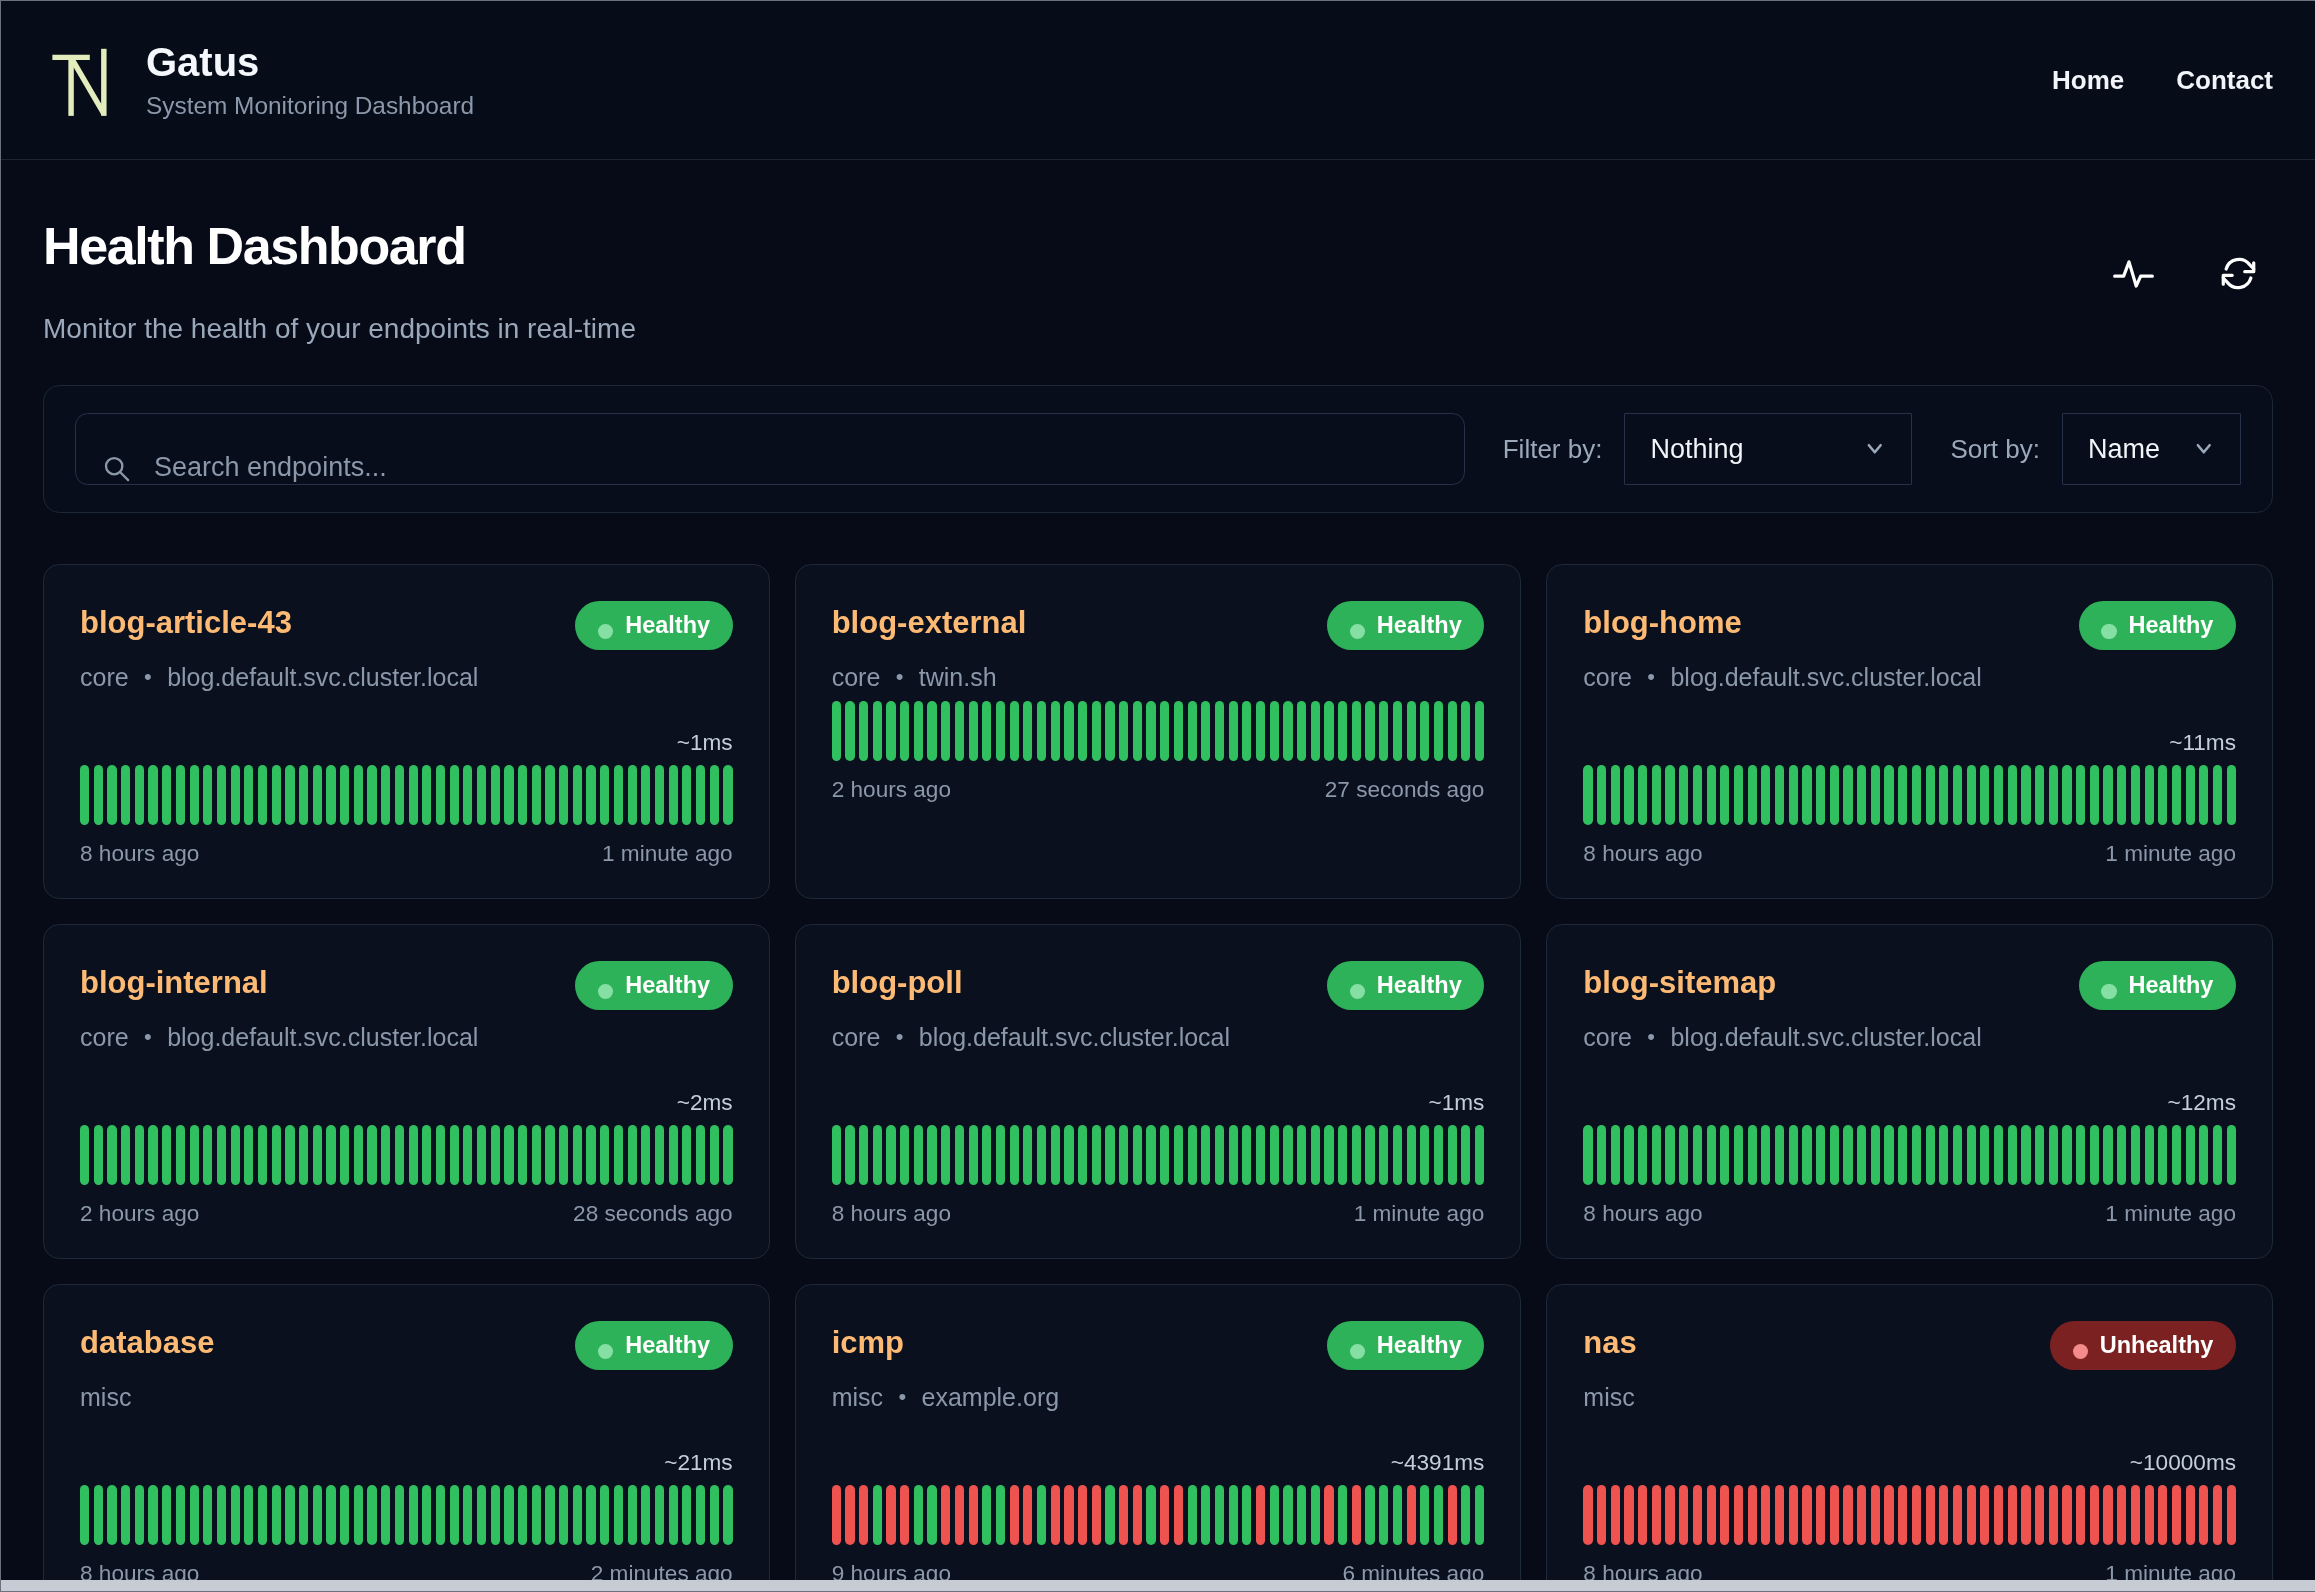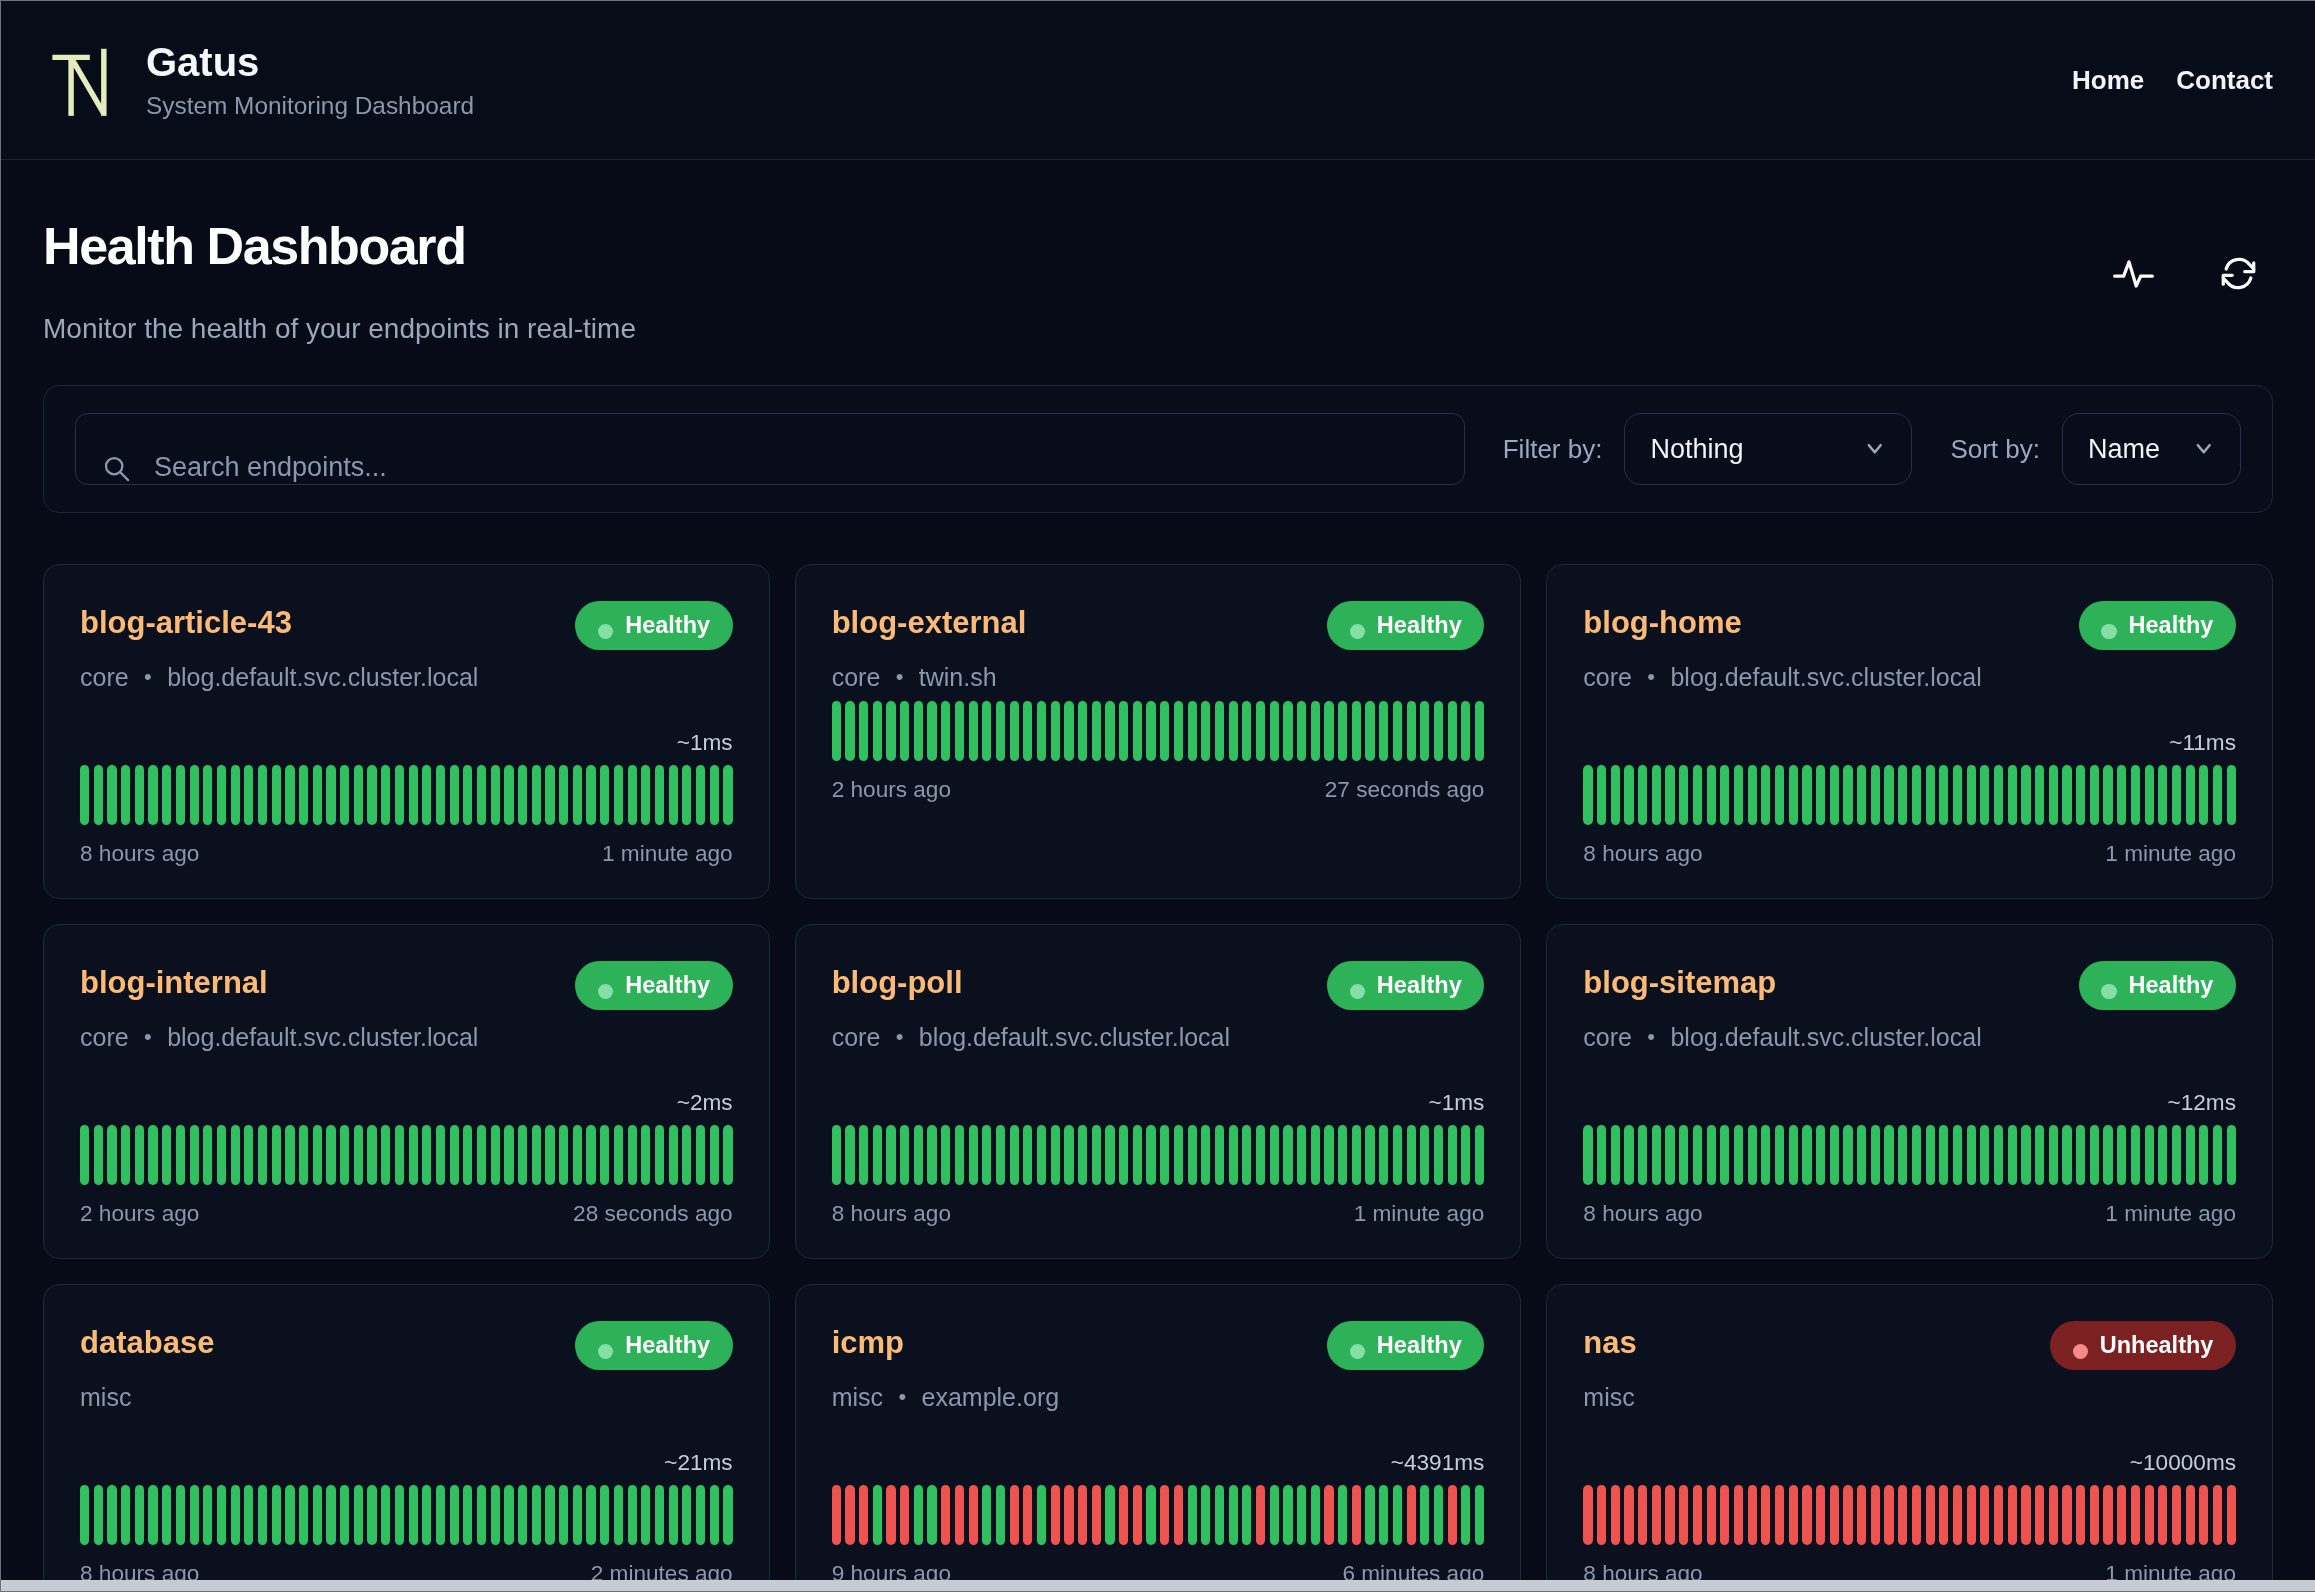--- a/index.html
+++ b/index.html
@@ -26,21 +26,21 @@
   }
   
   header{
     height:159px;display:flex;align-items:center;justify-content:space-between;
     padding:0 42px;border-bottom:1.8px solid #1c2534;background:#070c19;
   }
   .brand{display:flex;align-items:center;gap:25px;}
   .logo{width:78px;height:78px;flex:0 0 auto;}
   .brand-title{font-size:40px;font-weight:bold;color:var(--text-main);line-height:1.1;}
   .brand-sub{font-size:24.4px;color:var(--text-dim);margin-top:8.1px;}
-  nav{display:flex;gap:32px;align-items:center;}
+  nav{display:flex;gap:52px;align-items:center;}
   nav a{color:#f1f5f9;font-size:26px;font-weight:bold;text-decoration:none;cursor:pointer;}
   
   main{padding:0 42px;}
   .page-head{display:flex;justify-content:space-between;align-items:flex-start;margin-top:56px;}
   h1{font-size:52px;font-weight:800;color:#ffffff;margin:0;letter-spacing:-1.4px;}
   .page-sub{font-size:28px;color:#9aa8ba;margin-top:37px;}
   .head-icons{display:flex;gap:62px;margin-top:36px;padding-right:12.7px;}
   .icon-btn{background:none;border:none;padding:0;cursor:pointer;line-height:0;}
   .icon-btn svg{width:43px;height:43px;}
   
@@ -55,21 +55,21 @@
   .search-box svg{width:31px;height:31px;flex:0 0 auto;}
   .search-box input{
     background:transparent;border:none;outline:none;flex:1;
     color:#e2e8f0;font-size:27px;font-family:inherit;
   }
   .search-box input::placeholder{color:#8b98aa;opacity:1;}
   .control{display:flex;align-items:center;gap:22px;}
   .control-label{font-size:26px;color:#9aa8ba;white-space:nowrap;}
   .select{
     display:flex;align-items:center;justify-content:space-between;gap:27px;
-    border:1.8px solid #27314a;border-radius:17px;height:72px;padding:0 25px;
+    border:1.8px solid #27314a;border-radius:1px;height:72px;padding:0 25px;
     color:#f1f5f9;font-size:27px;cursor:pointer;background:#070d1a;
   }
   .select.filter{min-width:288px;}
   .select.sort{min-width:179px;}
   .select svg{width:23.5px;height:23.5px;}
   
   .grid{display:grid;grid-template-columns:repeat(3,1fr);gap:25px;margin-top:51px;}
   .card{
     background:var(--card-bg);border:1.8px solid var(--card-border);
     border-radius:16.3px;padding:36px 36px 31px;cursor:pointer;

